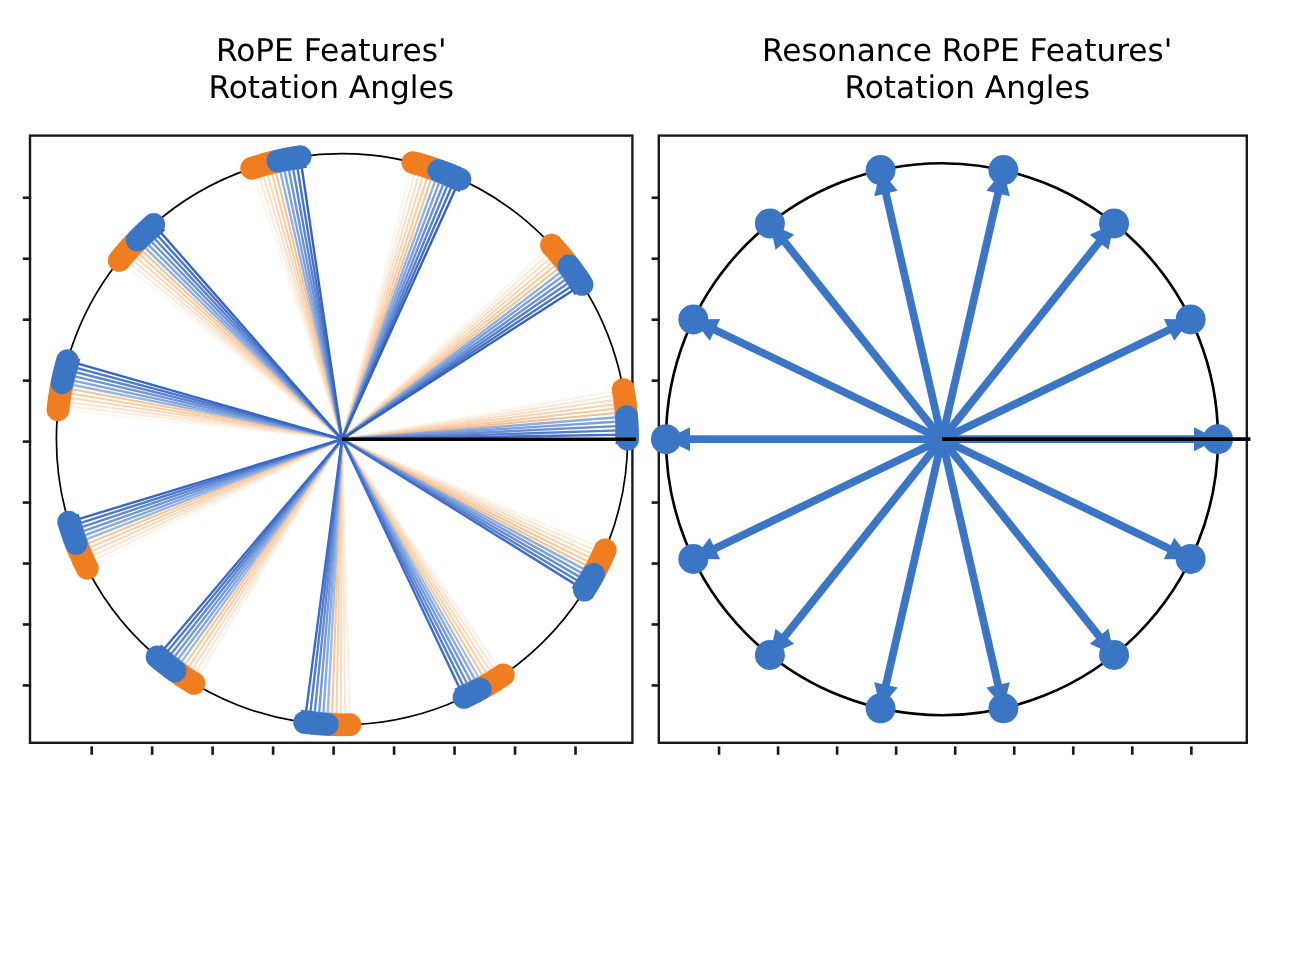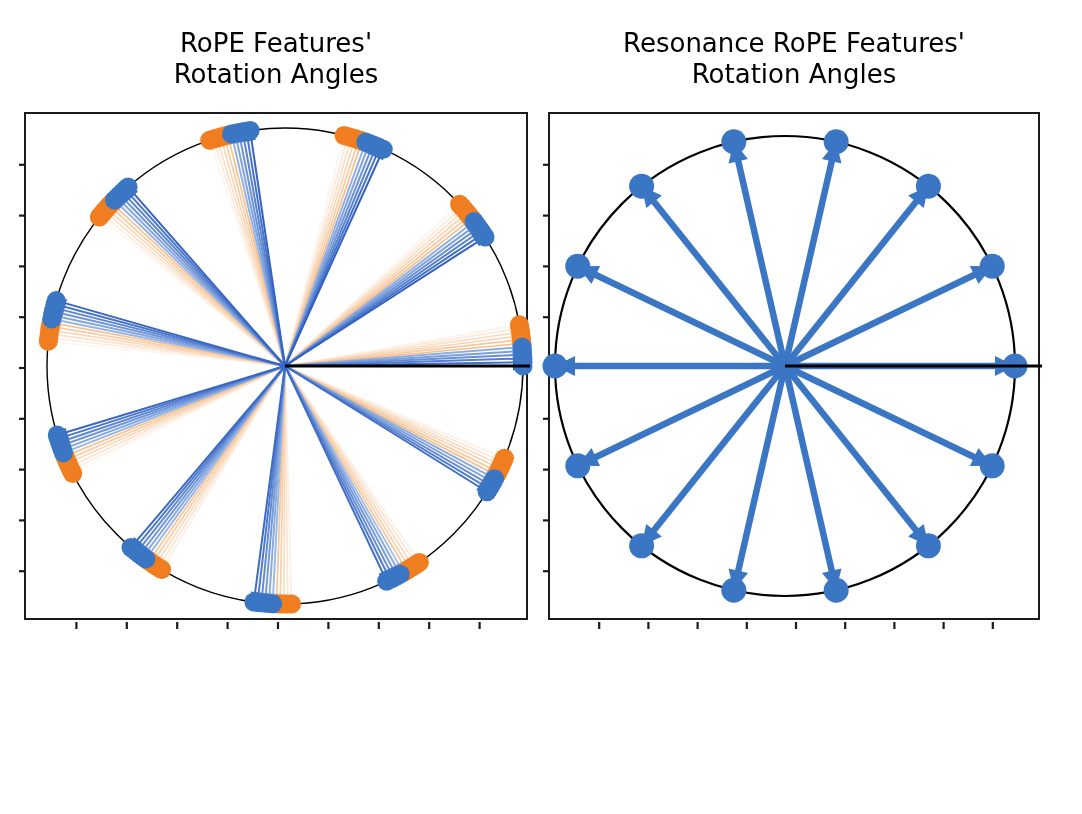--- a/index.html
+++ b/index.html
@@ -24,21 +24,21 @@
   .panel-title {
     position: absolute;
     text-align: center;
     font-size: 26px;
     line-height: 31px;
     color: #000000;
     white-space: pre-line;
     font-family: "DejaVu Sans", "Liberation Sans", sans-serif;
   }
   #title-left  { left: 24px;  top: 28px; width: 504px; }
-  #title-right { left: 548px; top: 28px; width: 492px; }
+  #title-right { left: 560px; top: 28px; width: 492px; }
 
   .axes {
     position: absolute;
     box-sizing: border-box;
     border: 2px solid #1a1a1a;
     background: #ffffff;
     overflow: visible;
   }
   #axes-left  { left: 24px;  top: 112px; width: 504px; height: 508px; }
   #axes-right { left: 548px; top: 112px; width: 492px; height: 508px; }

